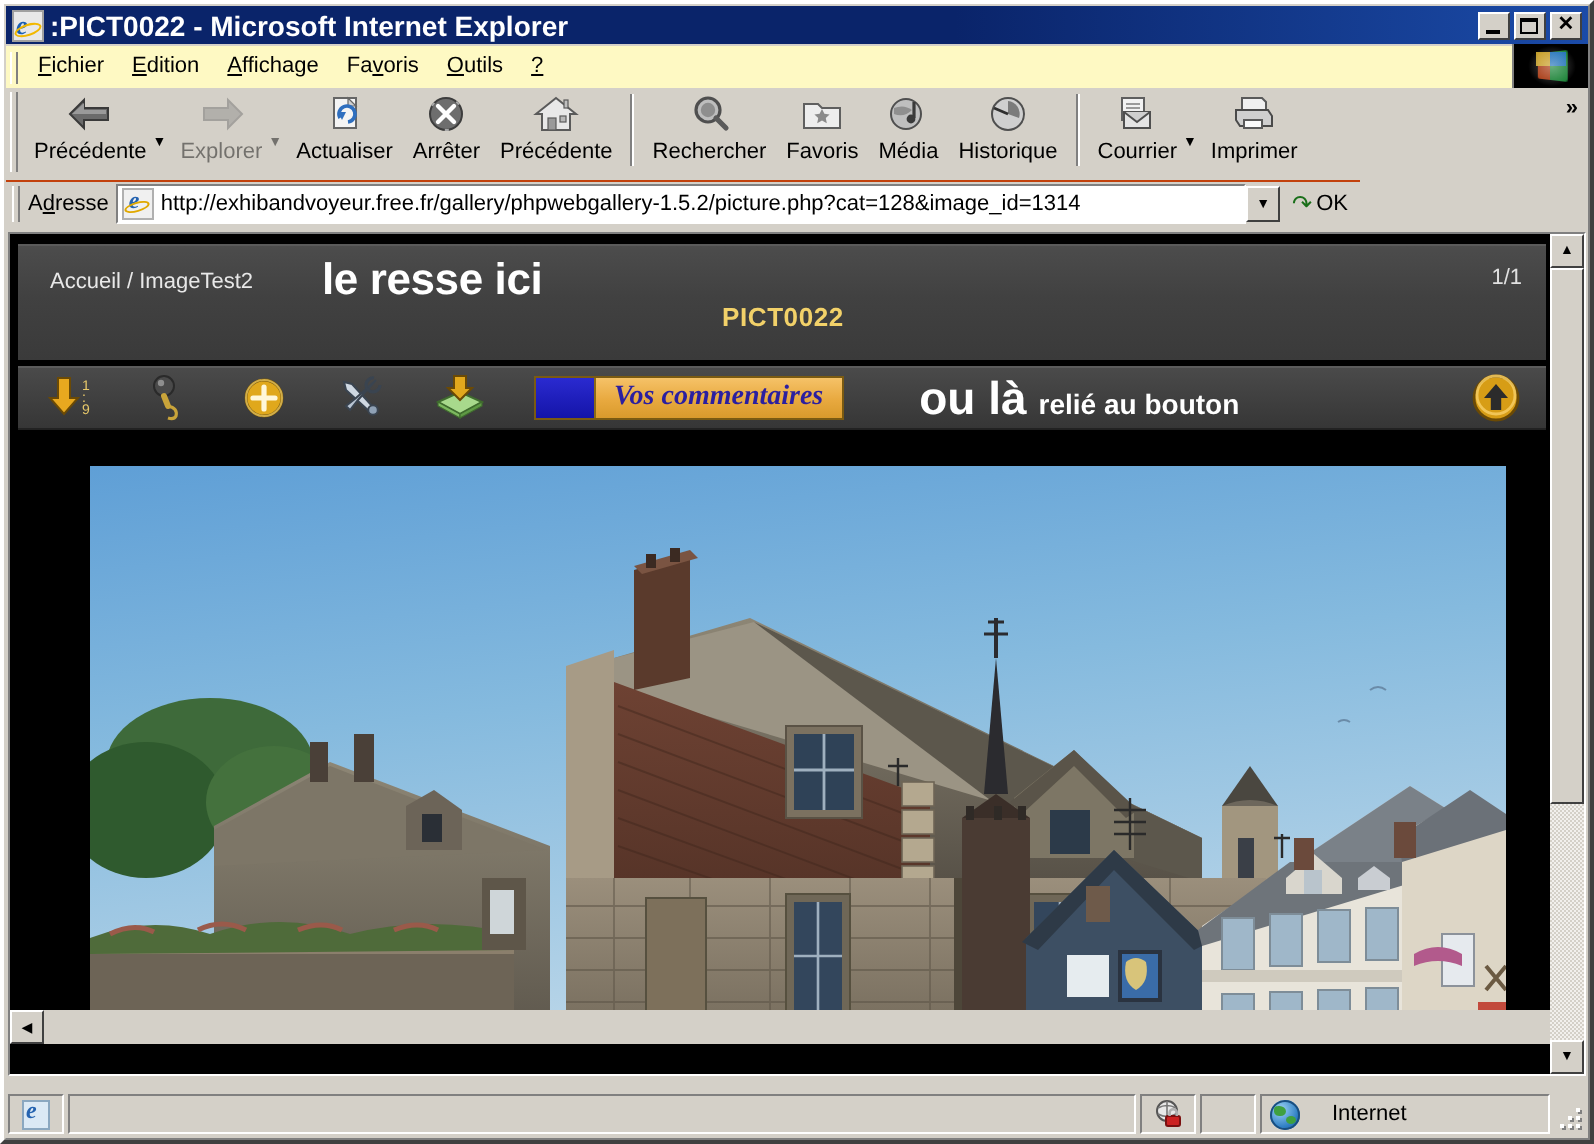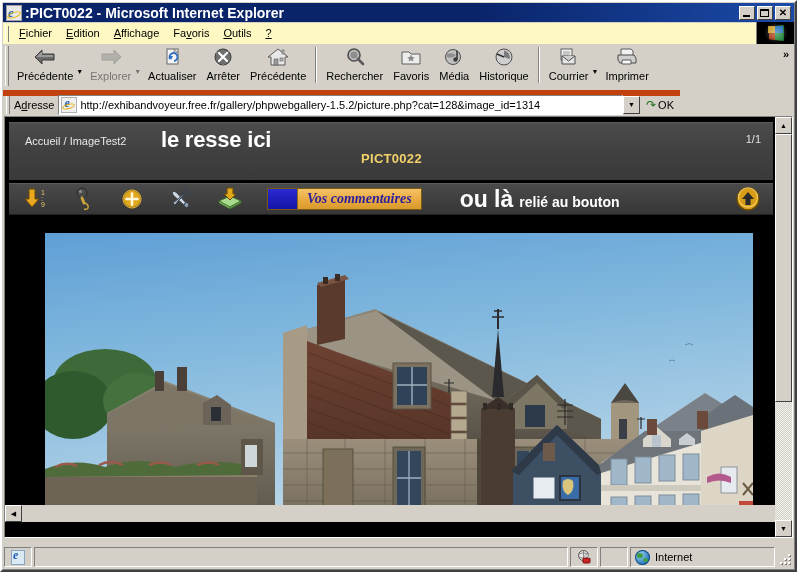--- a/index.html
+++ b/index.html
@@ -185,21 +185,21 @@
     margin-left: auto; align-self: flex-start;
     font-size: 11px; font-weight: bold; padding: 4px 5px 0 0;
   }
 
   
   .addressbar {
     position: absolute; left: 3px; top: 90px;
     width: 677px; height: 23px;
     background: #d4d0c8;
     display: flex; align-items: center;
-    border-top: 6px solid #c2410c;
+    border-top: 1px solid #c2410c;
   }
   .ab-grip {
     width: 4px; height: 18px; margin: 0 4px 0 3px;
     border-left: 1px solid #ffffff;
     border-right: 1px solid #808080;
     flex: 0 0 auto;
   }
   .ab-label { font-size: 11px; margin-right: 4px; white-space: nowrap; }
   .ab-field {
     flex: 1 1 auto; height: 20px;
@@ -400,21 +400,21 @@
     border-right: 1px solid #ffffff;
     border-bottom: 1px solid #ffffff;
     background: #d4d0c8;
     display: flex; align-items: center;
     padding: 0 4px;
     font-size: 11px;
   }
   .st-main { flex: 1 1 auto; }
   .st-small { width: 28px; justify-content: center; }
   .st-blank { width: 28px; }
-  .st-zone { width: 145px; gap: 5px; }
+  .st-zone { width: 145px; gap: 16px; }
   .grip {
     width: 14px; height: 14px; position: relative; flex: 0 0 auto;
     margin-left: 2px; align-self: flex-end; margin-bottom: 1px;
   }
   .grip i {
     position: absolute; display: block; background: #ffffff;
     box-shadow: 1px 1px 0 #808080;
   }
 
   

